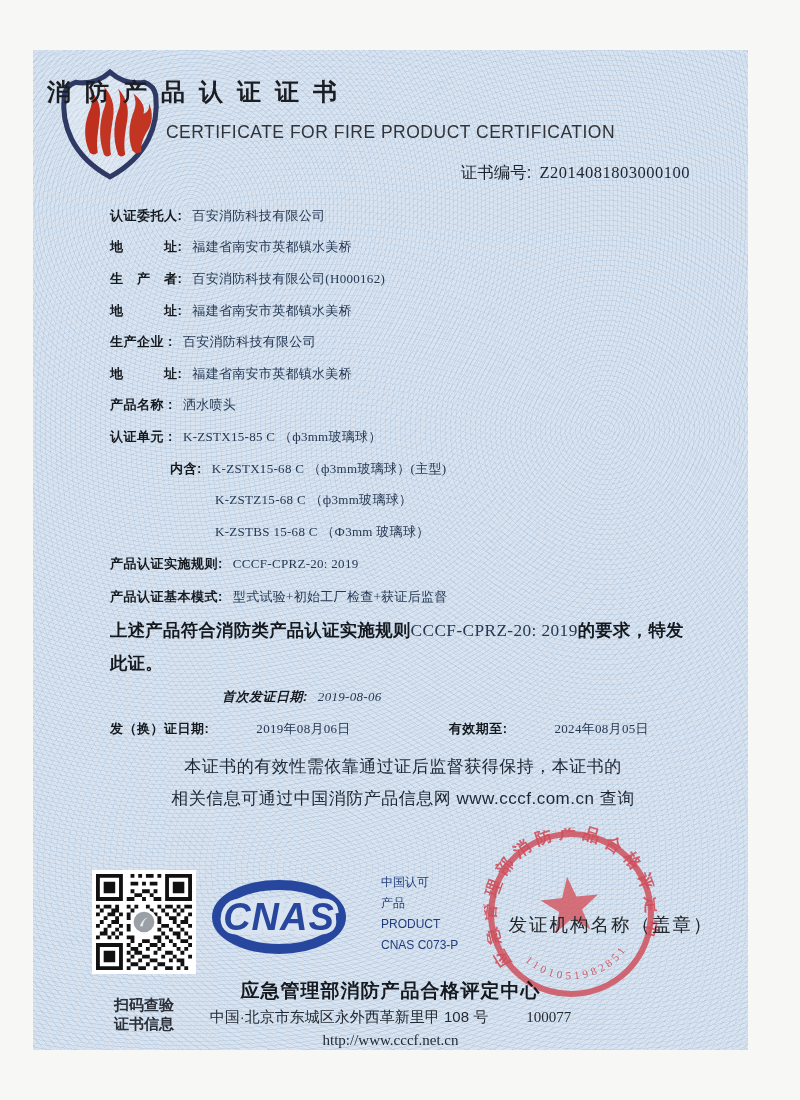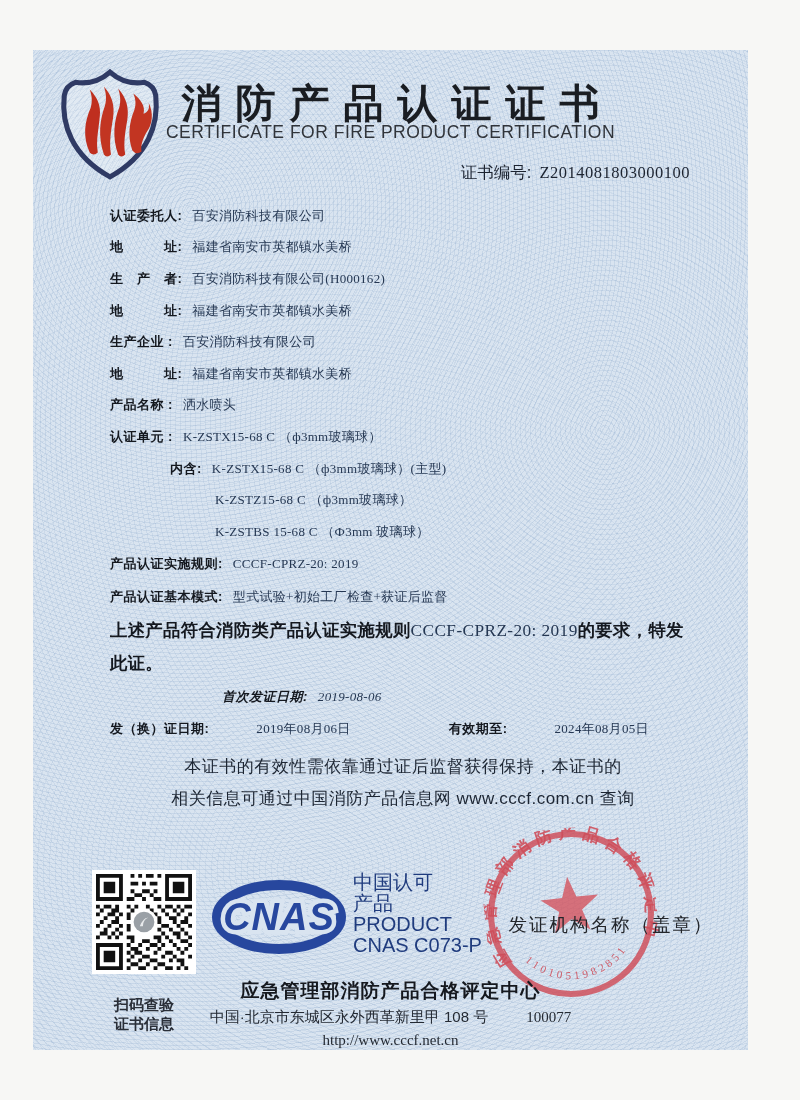--- a/index.html
+++ b/index.html
@@ -12,22 +12,22 @@
     background-color:#d9e4f0;
     background-image:
       repeating-radial-gradient(circle at 22% 16%, rgba(255,255,255,0) 0 3px, rgba(128,160,198,.20) 3px 4px),
       repeating-radial-gradient(circle at 80% 38%, rgba(255,255,255,0) 0 4px, rgba(128,160,198,.16) 4px 5px),
       repeating-radial-gradient(circle at 40% 82%, rgba(255,255,255,0) 0 5px, rgba(128,160,198,.13) 5px 6px);
   }
 
   
   .logo { position:absolute; left:16px; top:12px; width:122px; height:124px; }
   .title {
-    position:absolute; left:0; right:0; top:26px; text-align:center;
-    font-size:40px; font-weight:bold; letter-spacing:14px; color:#1a1d22;
+    position:absolute; left:0; right:0; top:26px; 
+    font-size:24px; font-weight:bold; letter-spacing:14px; color:#1a1d22;
     text-indent:14px;
   }
   .subtitle {
     position:absolute; left:0; right:0; top:72px; text-align:center;
     font-size:17.5px; color:#30343a; letter-spacing:0.5px;
   }
   .cert-no {
     position:absolute; right:58px; top:112px; font-size:16.5px; color:#1c2330;
   }
   .cert-no .lbl { font-weight:400; }
@@ -48,21 +48,21 @@
   .row.issue-date .gap { width:24px; flex:none; }
   .notice { margin-top:7px; text-align:center; font-size:17px; color:#1d2633; line-height:32px; letter-spacing:0.5px; }
 
   
   .qr-block { position:absolute; left:55px; top:820px; width:112px; text-align:center; }
   .qr { width:104px; height:104px; background:#fff; padding:4px; display:inline-block; }
   .qr svg { display:block; width:100%; height:100%; }
   .qr-caption { margin-top:17px; font-size:15px; line-height:19px; color:#2a2f38;font-weight:bold; }
 
   .cnas { position:absolute; left:178px; top:830px; width:136px; height:74px; }
-  .accred { position:absolute; left:320px; top:822px; font-size:20px; line-height:21px; color:#203c7e; }
+  .accred { position:absolute; left:348px; top:822px; font-size:12px; line-height:21px; color:#203c7e; }
 
   .stamp { position:absolute; left:452px; top:778px; width:172px; height:172px; transform:rotate(-6deg); opacity:.92; }
   .stamp-overlay {
     position:absolute; left:428px; top:862px; width:300px; text-align:center;
     font-size:18.5px; color:#23262b; letter-spacing:2px; white-space:nowrap;
   }
 
   .org-name { position:absolute; left:0; right:0; top:928px; text-align:center; font-size:19px; font-weight:bold; color:#15181e; letter-spacing:1px; }
   .addr-line { position:absolute; left:0; right:0; top:958px; text-align:center; font-size:15px; color:#242a33; }
   .addr-line .post { margin-left:38px; font-family:"Liberation Serif", serif; }
@@ -112,21 +112,21 @@
     <div class="row">
       <span class="lbl">地　　　址:</span>
       <span class="val">福建省南安市英都镇水美桥</span>
     </div>
     <div class="row">
       <span class="lbl">产品名称 :</span>
       <span class="val">洒水喷头</span>
     </div>
     <div class="row">
       <span class="lbl">认证单元 :</span>
-      <span class="val">K-ZSTX15-68 C （ф3mm玻璃球）</span>
+      <span class="val">K-ZSTX15-85 C （ф3mm玻璃球）</span>
     </div>
 
     <div class="row contains">
       <span class="lbl">内含:</span>
       <span class="val">K-ZSTX15-68 C （ф3mm玻璃球）(主型)</span>
     </div>
     <div class="row item">
       <span class="val" style="margin-left:0">K-ZSTZ15-68 C （ф3mm玻璃球）</span>
     </div>
     <div class="row item">

